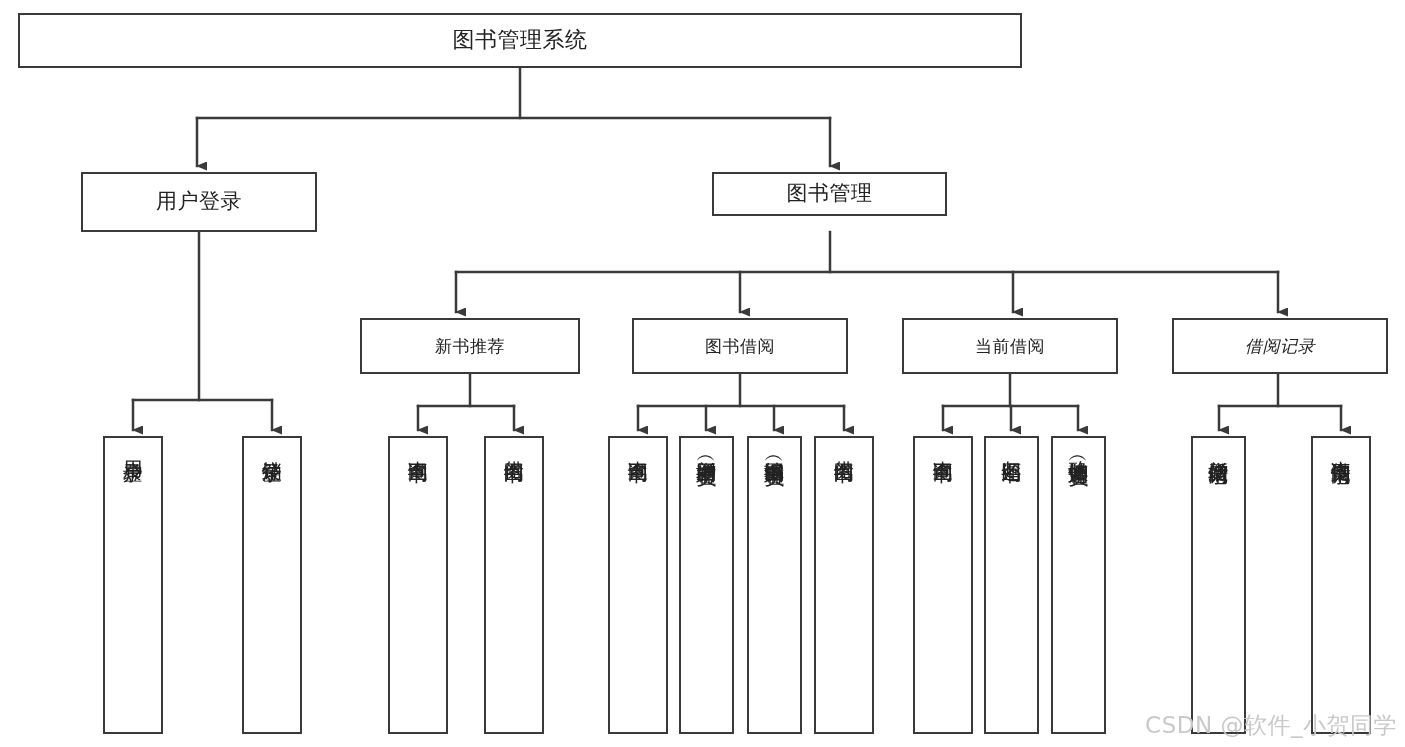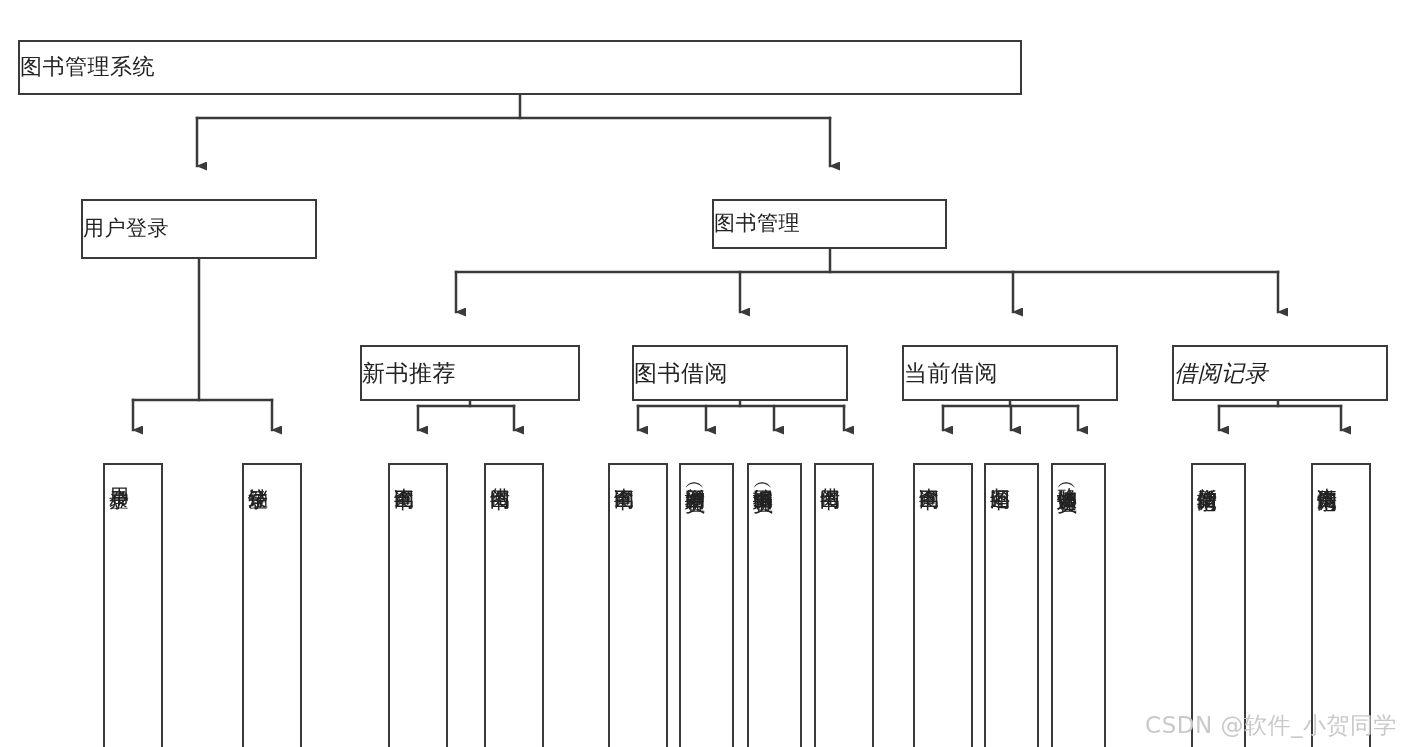--- a/index.html
+++ b/index.html
@@ -25,22 +25,22 @@
     width: 1405px;
     height: 747px;
   }
   .node {
     position: absolute;
     box-sizing: border-box;
     border: 2px solid #3a3a3a;
     background: #ffffff;
     display: flex;
     align-items: center;
+    justify-content: center;
     z-index: 2;
-    margin-top: 27px;
   }
   .node .node-label {
     color: #222222;
     font-size: 21px;
     line-height: 1.22;
     letter-spacing: 0.5px;
     text-align: center;
     white-space: nowrap;
   }
   .node.vertical {
@@ -56,21 +56,21 @@
     white-space: normal;
     max-height: 100%;
   }
   .node.root .node-label {
     font-size: 22px;
   }
   .node.level1 .node-label {
     font-size: 21px;
   }
   .node.level2 .node-label {
-    font-size: 23px;
+    font-size: 17px;
   }
   #watermark {
     position: absolute;
     right: 8px;
     bottom: 6px;
     color: #c9c9c9;
     font-size: 23px;
     letter-spacing: 0.5px;
     z-index: 5;
     white-space: nowrap;
@@ -132,21 +132,21 @@
     </g>
   </svg>
 
   <div class="node root" style="left:18px; top:13px; width:1004px; height:55px;">
     <span class="node-label">图书管理系统</span>
   </div>
 
   <div class="node level1" style="left:81px; top:172px; width:236px; height:60px;">
     <span class="node-label">用户登录</span>
   </div>
-  <div class="node level1" style="left:712px; top:172px; width:235px; height:50px;">
+  <div class="node level1" style="left:712px; top:172px; width:235px; height:44px;">
     <span class="node-label">图书管理</span>
   </div>
 
   <div class="node level2" style="left:360px; top:318px; width:220px; height:56px;">
     <span class="node-label">新书推荐</span>
   </div>
   <div class="node level2" style="left:632px; top:318px; width:216px; height:56px;">
     <span class="node-label">图书借阅</span>
   </div>
   <div class="node level2" style="left:902px; top:318px; width:216px; height:56px;">

